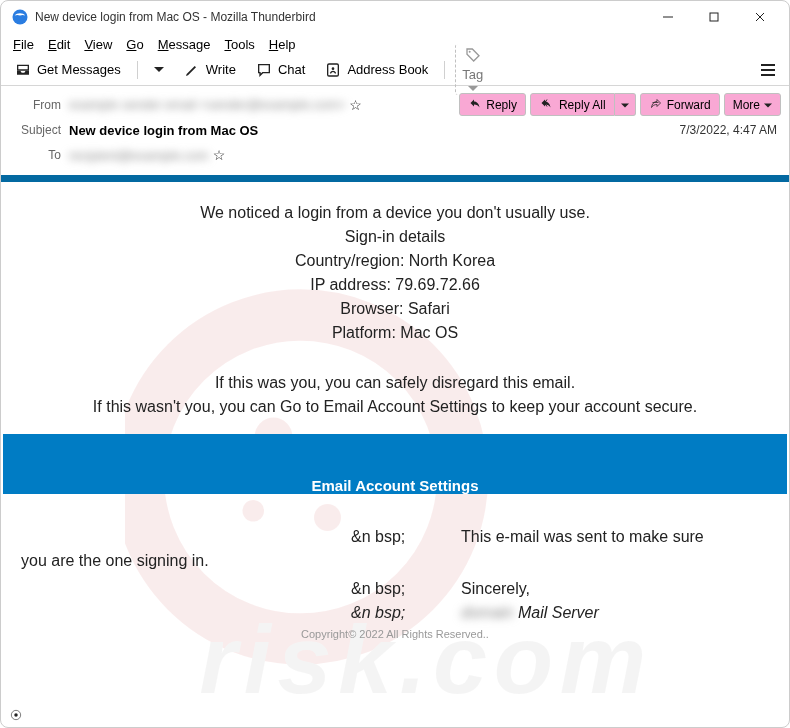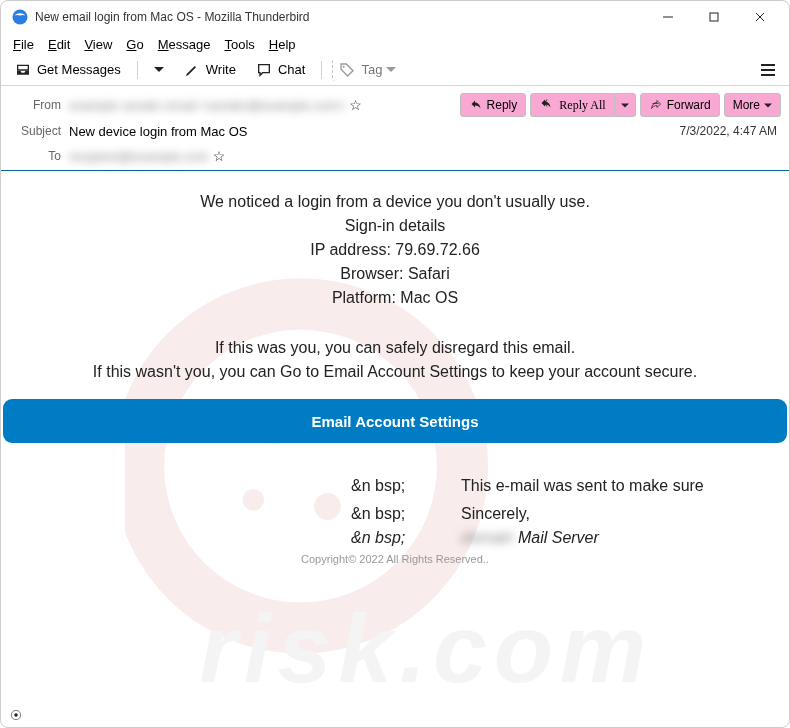--- a/index.html
+++ b/index.html
@@ -14,61 +14,61 @@
 .menu-item { padding: 2px 6px; cursor: pointer; }
 .menu-item .und { text-decoration: underline; }
 .toolbar { display: flex; align-items: center; padding: 2px 6px 4px 6px; border-bottom: 1px solid #d6d6d6; gap: 4px; height: 30px; }
 .tool-btn { display: flex; align-items: center; gap: 4px; padding: 3px 8px; cursor: pointer; border-radius: 3px; font-size: 13px; }
 .vdiv { width: 1px; height: 18px; background: #d0d0d0; margin: 0 4px; }
 .caret { width: 10px; display: inline-flex; }
 .spacer { flex: 1; }
 .burger { width: 30px; display: flex; align-items: center; justify-content: center; cursor: pointer; }
 .tool-icon { width: 18px; height: 16px; display: inline-flex; }
 .grey-text { color: #777; }
-.headers { padding: 4px 8px 0 8px; border-bottom: 1px solid #0369a1; }
+.headers { padding: 4px 8px 6px 8px; border-bottom: 7px solid #0369a1; }
 .hdr-row { display: flex; align-items: center; margin: 3px 0; min-height: 22px; }
 .hdr-label { width: 52px; text-align: right; color: #666; font-size: 12px; margin-right: 8px; }
 .blur-block { filter: blur(4px); color: #888; }
 .star { color: #222; margin-left: 4px; font-size: 14px; }
 .hdr-actions { display: flex; gap: 4px; margin-left: auto; }
 .hdr-act-btn { display: flex; align-items: center; gap: 4px; padding: 3px 8px; border: 1px solid #c0c0c0; border-radius: 3px; background: #f9a8d4; cursor: pointer; font-size: 12px; }
-.subject-val { font-weight: 400; font-size: 13px; }
+.subject-val { font-weight: 700; font-size: 13px; }
 .timestamp { margin-left: auto; font-size: 12px; color: #333; padding-right: 4px; }
 .message-pane { height: 590px; overflow: hidden; position: relative; }
 .msg-inner { padding: 16px 2px 0 2px; text-align: center; font-size: 16px; color: #222; }
 .msg-inner p { margin: 6px 0; }
 .hello-line { margin-top: 4px; }
 .notice-line { margin: 18px 0 16px 0; }
 .details-title { margin-top: 8px; }
 .disregard-block { margin-top: 32px; }
-.cta-bar { background: #007cc4; color: #fff; font-weight: 700; height: 44px; display: flex; align-items: center; justify-content: center; margin: 18px 0 6px 0; cursor: pointer; font-size: 15px; border-radius: 9px; }
+.cta-bar { background: #007cc4; color: #fff; font-weight: 700; height: 60px; display: flex; align-items: flex-end; justify-content: center; margin: 18px 0 6px 0; cursor: pointer; font-size: 15px; }
 .footer-grid { text-align: left; padding: 22px 18px 0 18px; font-size: 16px; }
 .footer-line { display: flex; align-items: flex-start; margin: 6px 0; gap: 50px; }
 .footer-mid { width: 60px; margin-left: 330px; }
 .footer-right {}
 .italic { font-style: italic; }
 .copyright { text-align: center; color: #999; font-size: 11px; margin-top: 14px; }
 .statusbar { position: absolute; bottom: 0; left: 0; right: 0; height: 22px; display: flex; align-items: center; padding: 0 8px; }
 .wm-bg { position: absolute; inset: 0; pointer-events: none; z-index: -1; opacity: 0.07; display: flex; align-items: center; justify-content: center; }
-.tag-sep { border-left: 1px dashed #c0c0c0; padding-left: 6px; margin-left: 2px; }
+.tag-sep { border-left: 1px dashed #c0c0c0; padding-left: 6px; margin-left: 2px; flex-direction: column; }
 .btn-group-joined .hdr-act-btn:not(:last-child){border-top-right-radius:0;border-bottom-right-radius:0;}
 .btn-group-joined .hdr-act-btn:last-child{border-top-left-radius:0;border-bottom-left-radius:0;border-left:none;padding:3px 6px;}
-.btn-group-joined { display:flex;font-family:Liberation Serif, serif; }
+.btn-group-joined { display:flex; }
 </style>
 </head>
 <body>
 
 <div class="titlebar">
   <span class="tb-icon">
     <svg viewBox="0 0 24 24">
         <circle cx="12" cy="12" r="10" fill="#2a7de1"></circle>
         <path d="M5 10c3-4 11-4 14 0-2-1-5-1-7 0-2-1-5-1-7 0z" fill="#fff"></path>
       </svg>
   </span>
-  <span class="tb-title">New email login from Mac OS - Mozilla Thunderbird</span>
+  <span class="tb-title">New device login from Mac OS - Mozilla Thunderbird</span>
   <div class="tb-btns">
     <div class="tb-btn">
         <svg viewBox="0 0 10 10">
           <line x1="0" y1="5" x2="10" y2="5" stroke="#222"></line>
         </svg>
       </div>
     <div class="tb-btn">
         <svg viewBox="0 0 10 10">
           <rect x="1" y="1" width="8" height="8" stroke="#222" fill="none"></rect>
         </svg>
@@ -118,20 +118,30 @@
       </span>
     <span>Write</span>
   </div>
   <div class="tool-btn">
     <span class="tool-icon">
         <svg viewBox="0 0 24 24">
           <path d="M4 4h16v12H10l-4 4v-4H4z" fill="none" stroke="#222" stroke-width="2"></path>
         </svg>
       </span>
     <span>Chat</span>
+  </div>
+  <div class="tool-btn">
+    <span class="tool-icon">
+        <svg viewBox="0 0 24 24">
+          <rect x="4" y="3" width="16" height="18" rx="2" fill="none" stroke="#222" stroke-width="2"></rect>
+          <circle cx="12" cy="10" r="2" fill="#222"></circle>
+          <path d="M8 17c1-2 3-3 4-3s3 1 4 3" stroke="#222" fill="none" stroke-width="2"></path>
+        </svg>
+      </span>
+    <span>Address Book</span>
   </div>
   <div class="vdiv"></div>
   <div class="tool-btn tag-sep grey-text">
     <span class="tool-icon">
         <svg viewBox="0 0 24 24">
           <path d="M3 3h8l10 10-8 8L3 11z" fill="none" stroke="#999" stroke-width="2"></path>
           <circle cx="7" cy="7" r="1.5" fill="#999"></circle>
         </svg>
       </span>
     <span>Tag</span>
@@ -210,35 +220,37 @@
       <circle cx="130" cy="200" r="120" fill="none" stroke="#b00" stroke-width="38"></circle>
       <circle cx="110" cy="170" r="14" fill="#b00"></circle>
       <circle cx="150" cy="230" r="10" fill="#b00"></circle>
       <circle cx="95" cy="225" r="8" fill="#b00"></circle>
       <text x="55" y="360" font-size="72" fill="#777" font-weight="bold" font-style="italic" letter-spacing="5">risk.com</text>
     </svg>
   </div>
   <div class="msg-inner">
     <p class="notice-line">We noticed a login from a device you don't usually use.</p>
     <p class="details-title">Sign-in details</p>
+    <p>Country/region: North Korea</p>
     <p>IP address: 79.69.72.66</p>
     <p>Browser: Safari</p>
     <p>Platform: Mac OS</p>
     <div class="disregard-block">
       <p>If this was you, you can safely disregard this email.</p>
       <p>If this wasn't you, you can Go to Email Account Settings to keep your account secure.</p>
     </div>
     <div class="cta-bar">
       <span>Email Account Settings</span>
     </div>
     <div class="footer-grid">
       <div class="footer-line">
         <span class="footer-mid">&amp;n bsp;</span>
         <span class="footer-right">This e-mail was sent to make sure</span>
       </div>
+      <div style="margin-top:2px;">you are the one signing in.</div>
       <div class="footer-line" style="margin-top:10px;">
         <span class="footer-mid">&amp;n bsp;</span>
         <span class="footer-right">Sincerely,</span>
       </div>
       <div class="footer-line italic">
         <span class="footer-mid">&amp;n bsp;</span>
         <span class="footer-right"><span class="blur-block">domain</span><span> Mail Server</span></span>
       </div>
     </div>
     <p class="copyright">Copyright© 2022 All Rights Reserved..</p>

